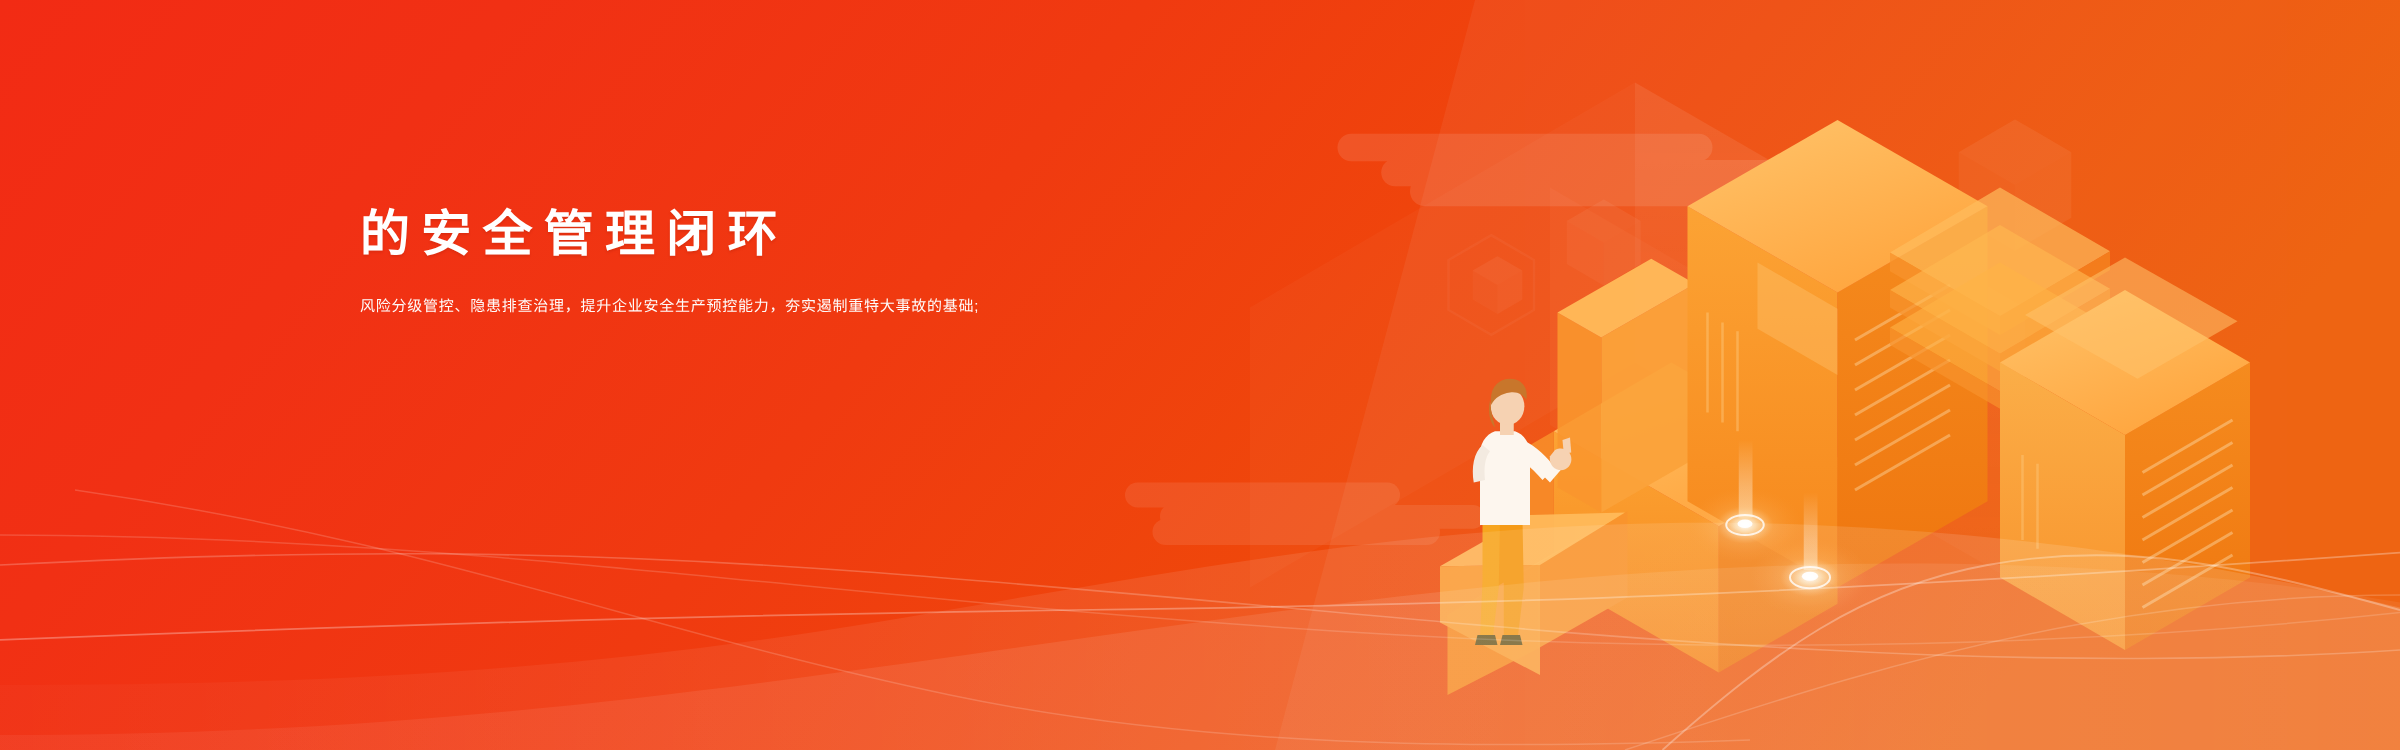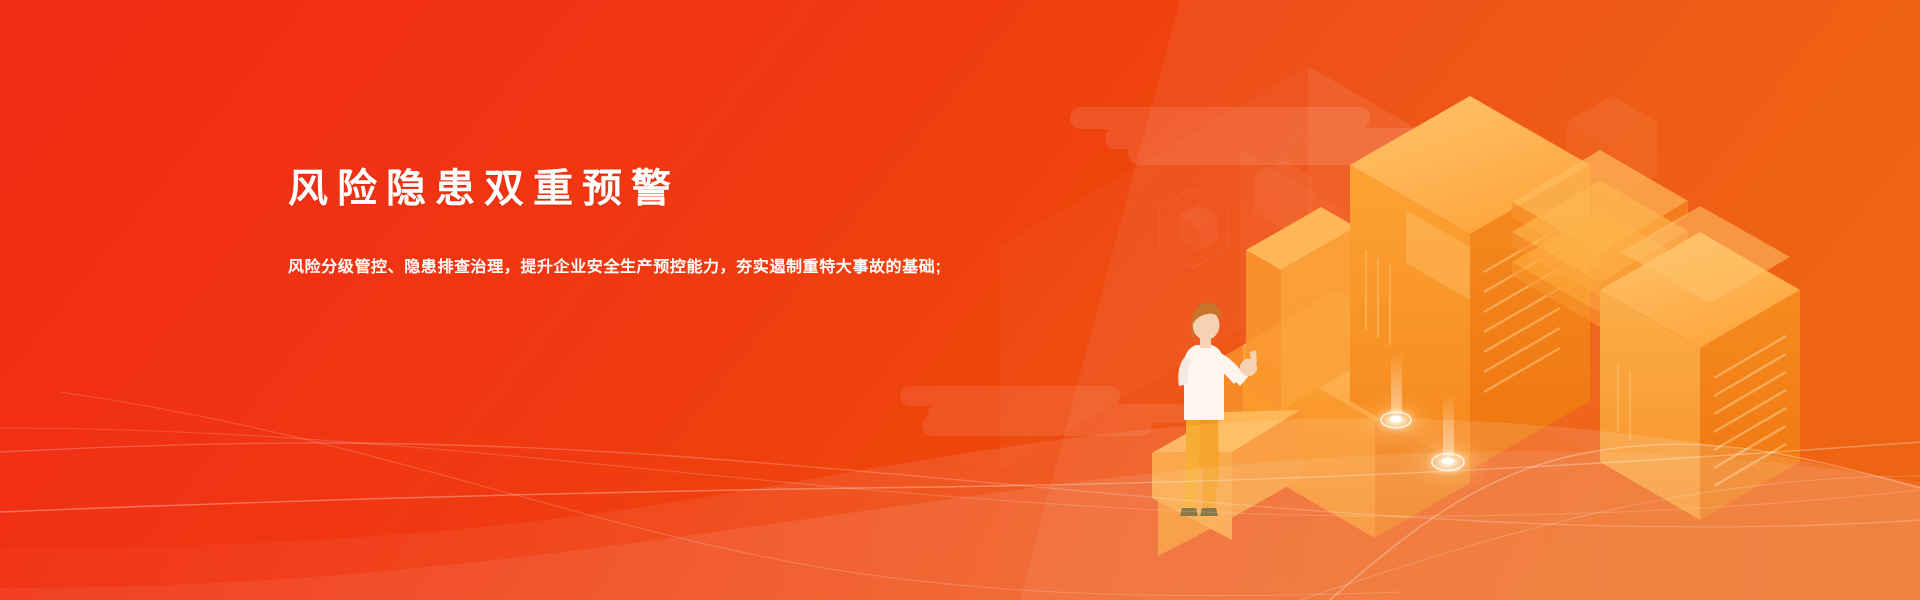--- a/index.html
+++ b/index.html
@@ -34,26 +34,26 @@
   .headline{
     font-size:40px;
     line-height:1.12;
     font-weight:700;
     color:#FFFFFF;
     letter-spacing:9px;
     text-shadow:0 1px 2px rgba(140,20,0,.18);
     white-space:nowrap;
   }
   .sublines{
-    margin-top:40px;
-    font-size:16px;
+    margin-top:18px;
+    font-size:12px;
     line-height:32px;
     color:#FFFFFF;
     letter-spacing:.6px;
-    font-weight:700;
+    font-weight:400;
     opacity:.98;
   }
   .subline{ white-space:nowrap; display:block; }
 </style>
 </head>
 <body>
 
 <div class="banner">
 
   <svg class="layer bg" viewBox="0 0 1920 600" preserveAspectRatio="none">
@@ -314,19 +314,19 @@
 
     <path d="M0,512 C300,500 560,492 860,488 C1180,484 1450,476 1920,442" fill="none" stroke="#FFFFFF" stroke-opacity="0.30" stroke-width="1.4"></path>
     <path d="M0,452 C240,440 430,438 700,458 C980,479 1200,506 1460,520 C1640,530 1800,528 1920,520" fill="none" stroke="#FFFFFF" stroke-opacity="0.22" stroke-width="1.3"></path>
     <path d="M0,428 C120,428 240,433 400,446 C620,464 840,492 1120,508 C1400,524 1680,516 1920,490" fill="none" stroke="#FFFFFF" stroke-opacity="0.16" stroke-width="1.2"></path>
     <path d="M60,392 C340,432 520,506 760,556 C960,598 1180,600 1400,592" fill="none" stroke="#FFFFFF" stroke-opacity="0.17" stroke-width="1.2"></path>
     <path d="M1330,600 C1420,520 1490,470 1590,452 C1700,432 1790,452 1920,488" fill="none" stroke="#FFFFFF" stroke-opacity="0.30" stroke-width="1.5"></path>
     <path d="M1300,600 C1420,560 1530,524 1660,500 C1770,480 1860,476 1920,476" fill="none" stroke="#FFFFFF" stroke-opacity="0.18" stroke-width="1.2"></path>
   </svg>
 
   <div class="copy">
-    <h1 class="headline">风险隐患双重预警</h1>
+    <h1 class="headline">的安全管理闭环</h1>
     <div class="sublines">
       <span class="subline">风险分级管控、隐患排查治理，提升企业安全生产预控能力，夯实遏制重特大事故的基础;</span>
     </div>
   </div>
 
 </div>
 
 </body></html>

